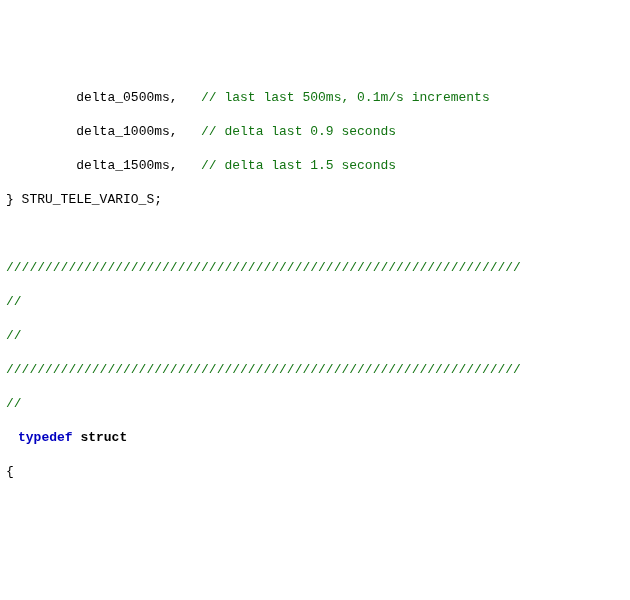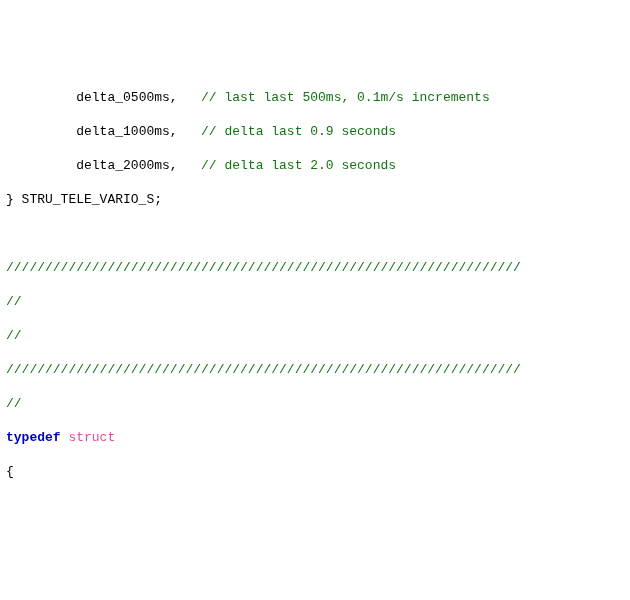--- a/index.html
+++ b/index.html
@@ -15,35 +15,35 @@
     width: 630px;
     height: 600px;
   }
   .code-container {
     padding: 4px 2px 10px 2px;
   }
   .line {
     display: block;
     padding: 0 4px;
   }
-  .kw   { color: #0000c0; font-weight: bold; }   
-  .kw2  { color: #ec4899; }                       
+  .kw   { color: #0000c0; font-weight: bold; margin-left: 12px; }   
+  .kw2  { color: #000000; font-weight: bold; }                       
   .cmt  { color: #127412; }                       
   .txt  { color: #000000; margin-top: 17px; }
   .brace { color: #000000; }
 </style>
 </head>
 <body>
 
 
 
 <div class="code-container">
 <span class="line"><span class="txt">         </span><span class="txt">delta_0500ms,</span><span class="txt">   </span><span class="cmt">// last last 500ms, 0.1m/s increments</span></span>
 <span class="line"><span class="txt">         </span><span class="txt">delta_1000ms,</span><span class="txt">   </span><span class="cmt">// delta last 0.9 seconds</span></span>
-<span class="line"><span class="txt">         </span><span class="txt">delta_2000ms,</span><span class="txt">   </span><span class="cmt">// delta last 2.0 seconds</span></span>
+<span class="line"><span class="txt">         </span><span class="txt">delta_1500ms,</span><span class="txt">   </span><span class="cmt">// delta last 1.5 seconds</span></span>
 <span class="line"><span class="txt">} STRU_TELE_VARIO_S;</span></span>
 <span class="line"> </span>
 <span class="line"><span class="cmt">//////////////////////////////////////////////////////////////////</span></span>
 <span class="line"><span class="cmt">//</span></span>
 <span class="line"><span class="cmt">//</span></span>
 <span class="line"><span class="cmt">//////////////////////////////////////////////////////////////////</span></span>
 <span class="line"><span class="cmt">//</span></span>
 <span class="line"><span class="kw">typedef</span><span class="kw2"> struct</span></span>
 <span class="line"><span class="brace">{</span></span>
 <span class="line"></span>

